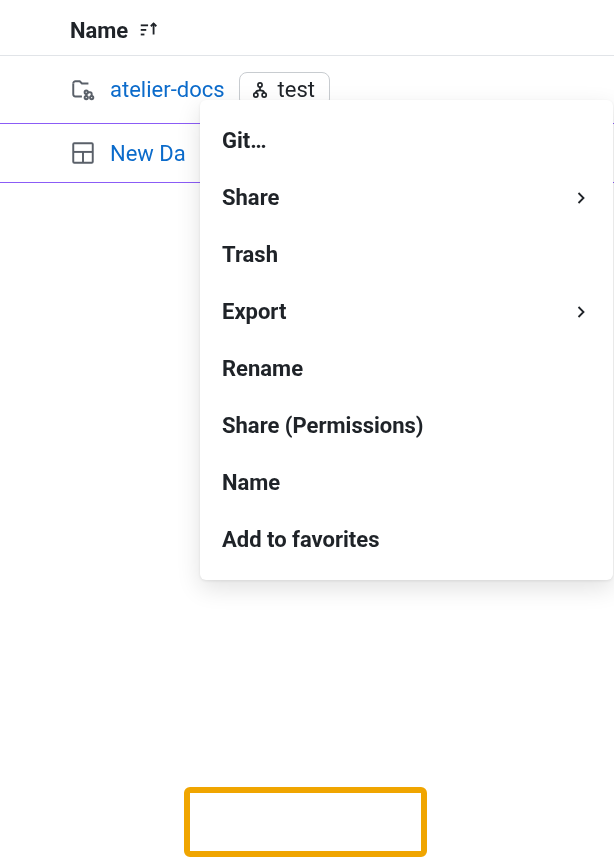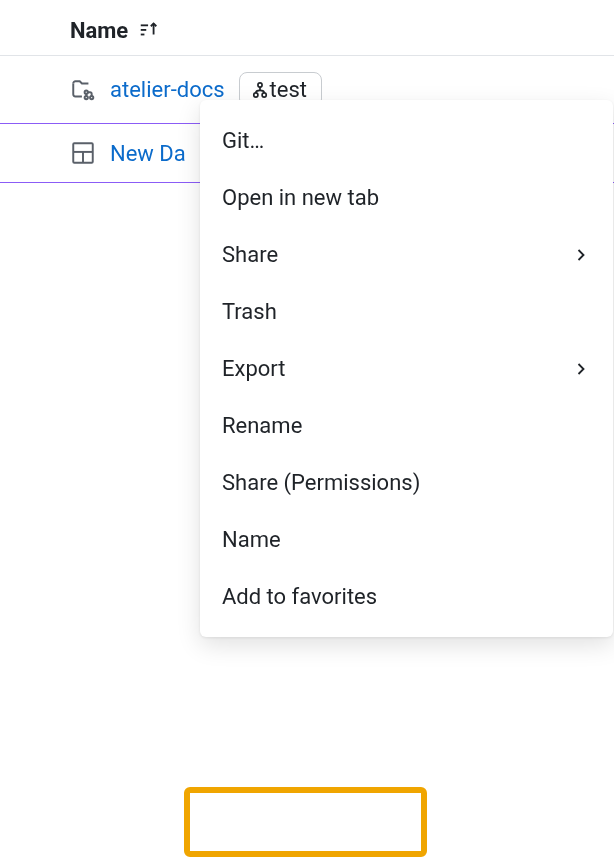--- a/index.html
+++ b/index.html
@@ -35,20 +35,21 @@
       color: #0b6bcb;
       font-weight: 400;
     }
     .folder-icon, .dashboard-icon, .sort-icon, .person-icon, .chevron-icon {
       display: inline-flex;
       align-items: center;
       justify-content: center;
     }
     .tag {
       display: inline-flex;
+      gap: 8px;
       border: 1px solid #c8ccd0;
       border-radius: 8px;
       padding: 4px 14px 4px 10px;
       color: #1f2328;
       background: #fff;
     }
     .context-menu {
       position: absolute;
       top: 100px;
       left: 200px;
@@ -59,20 +60,21 @@
       padding: 12px 0;
     }
     .menu-item {
       display: flex;
       align-items: center;
       justify-content: space-between;
       padding: 16px 22px;
       cursor: pointer;
       font-size: 22px;
       color: #1f2328;
+      font-weight: bold;
     }
     .highlight-box {
       position: absolute;
       border: 6px solid #f0a500;
       border-radius: 6px;
       pointer-events: none;
     }
   </style>
 </head>
 <body>
@@ -127,23 +129,20 @@
     </svg>
   </span>
   <span class="link-text">New Da</span>
 </div>
 
 <div class="context-menu">
   <div class="menu-item">
     <span>Git…</span>
   </div>
   <div class="menu-item">
-    <span>Open in new tab</span>
-  </div>
-  <div class="menu-item">
     <span>Share</span>
     <span class="chevron-icon">
       <svg width="20" height="20" viewBox="0 0 24 24" fill="none" stroke="#1f2328" stroke-width="2.2">
         <path d="M9 6l6 6-6 6"></path>
       </svg>
     </span>
   </div>
   <div class="menu-item">
     <span>Trash</span>
   </div>

